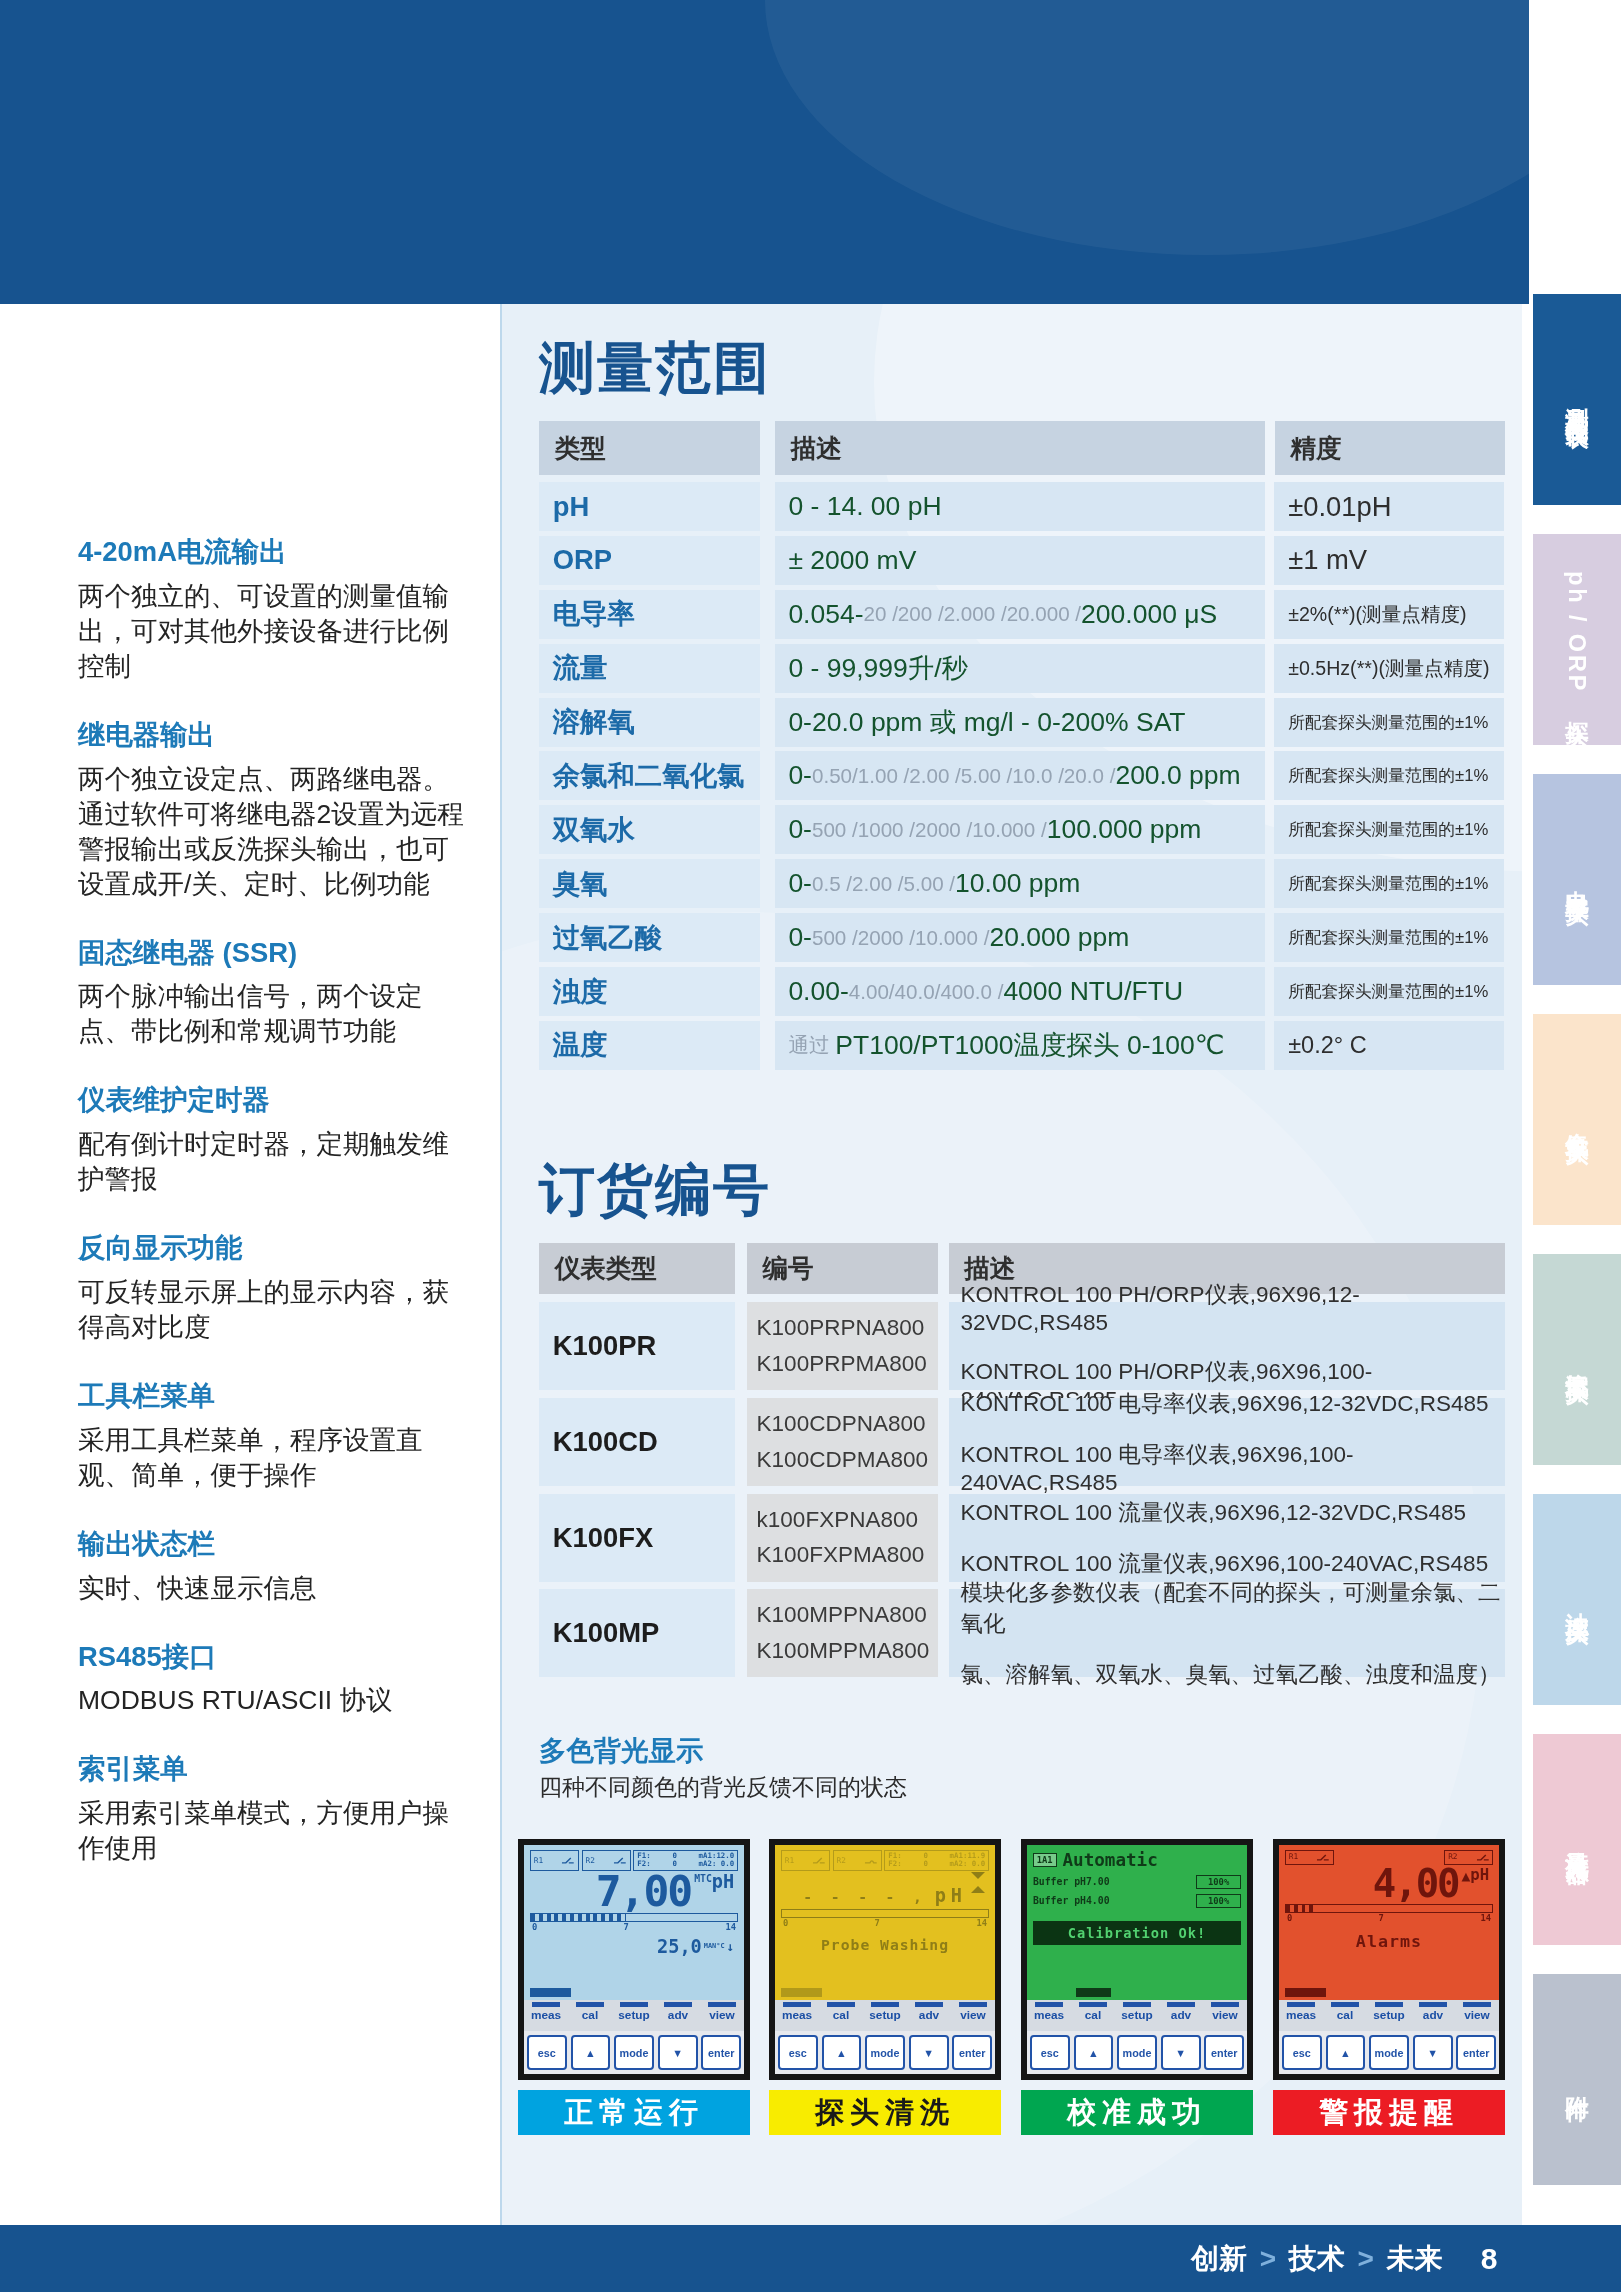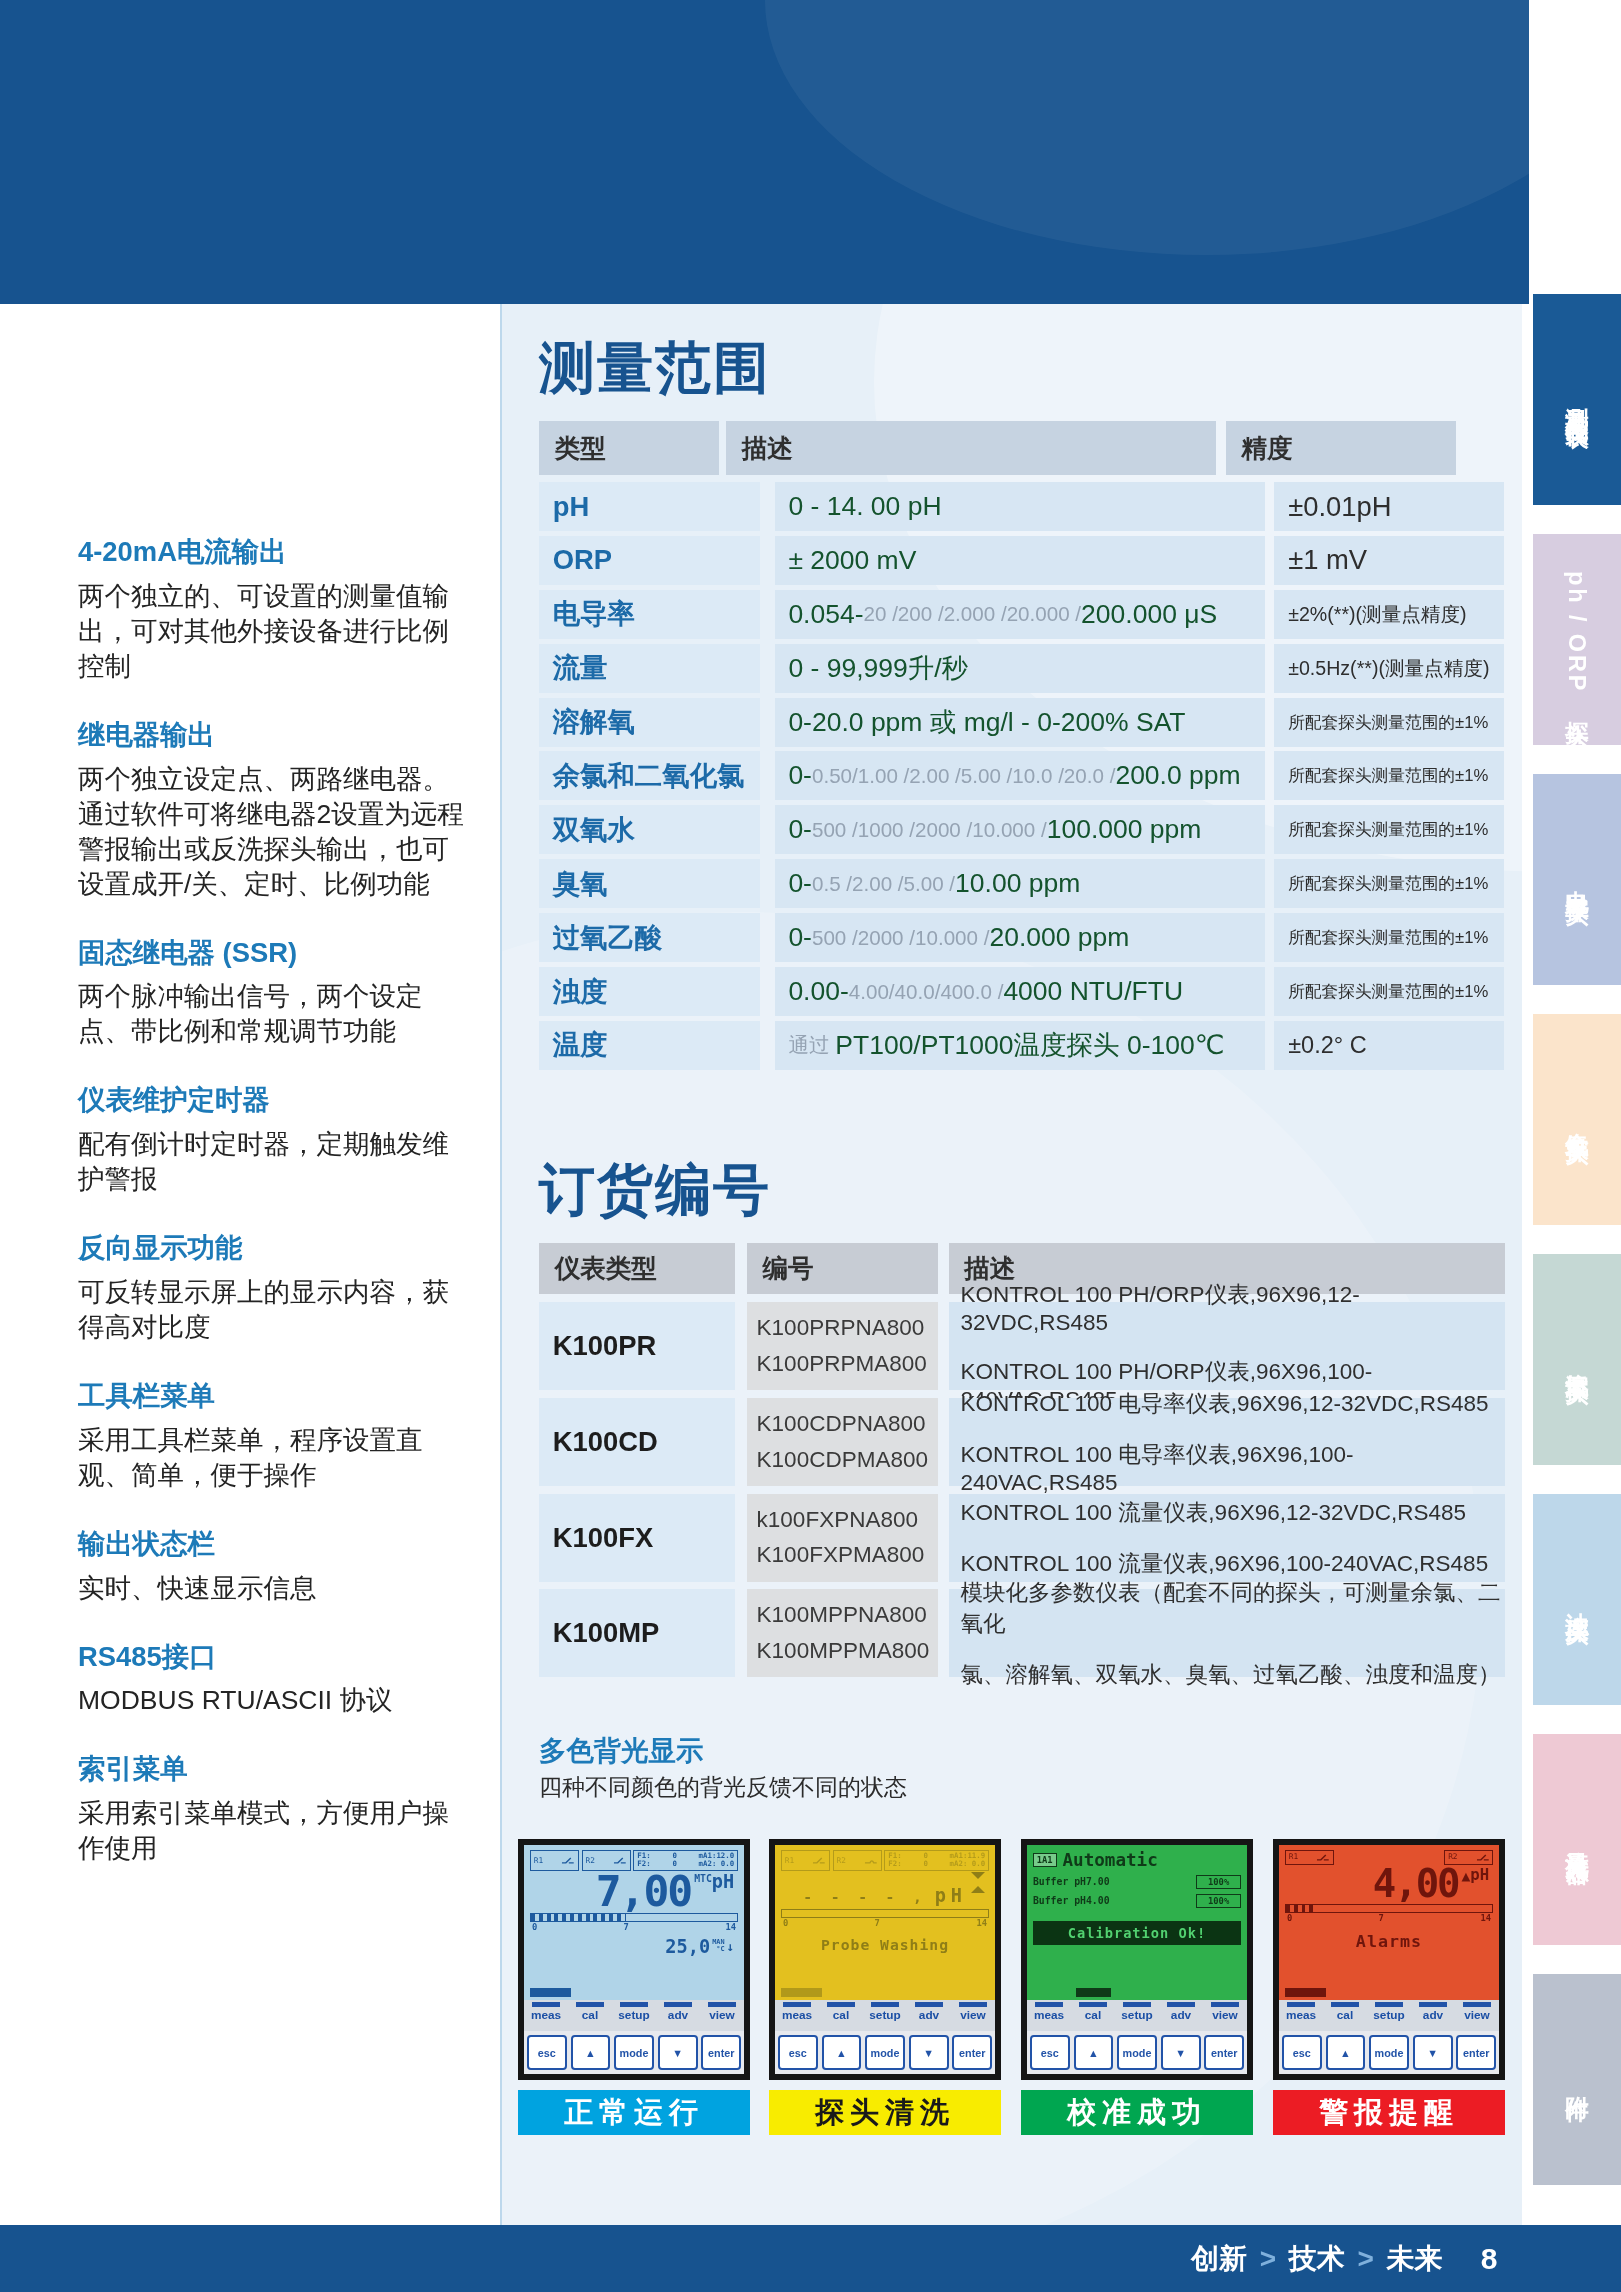--- a/index.html
+++ b/index.html
@@ -22,21 +22,21 @@
 
   .doc-title { position:absolute; font-size:56px; font-weight:bold; color:#17538f; letter-spacing:2px; }
   #title-measure { left:539px; top:331px; }
   #title-order   { left:539px; top:1153px; }
 
   
   .m-head, .m-row { position:relative; display:flex; }
   .m-head { position:absolute; left:539px; top:421px; height:54px; }
   .m-head > div { background:#c6d3e1; color:#2f2f2f; font-size:25.5px; font-weight:bold;
     display:flex; align-items:center; padding-left:15.7px; }
-  .w-type { width:180px; margin-right:7px; }
+  .w-type { width:221px; margin-right:15px; }
   .w-desc { width:490px; margin-right:9.8px; }
   .w-prec { width:230px; }
   .m-rows { position:absolute; left:539px; top:482px; }
   .m-row { height:49px; margin-bottom:4.9px; }
   .m-row > div { display:flex; align-items:center; padding-left:13.7px; }
   .c-type { width:221px; margin-right:14.7px; background:#dcEAf6; background:#dceaf6;
     color:#1c6aa8; font-size:27.4px; font-weight:bold; }
   .c-desc { width:490px; margin-right:9.8px; background:#d7e6f3; color:#2e2e2e; align-items:baseline; }
   .c-prec { width:230px; background:#d7e6f3; color:#2e2e2e; font-size:16.7px; }
   .d-dark { font-size:26.5px; color:#14532d; white-space:pre; }
@@ -82,21 +82,21 @@
   .unit-stack { display:flex; flex-direction:row; align-items:flex-start; margin-left:2.9px; }
   .unit-top { font-size:9.8px; font-weight:bold; }
   .unit-main { font-size:18.6px; font-weight:bold; line-height:1; }
   .scale-bar { height:8.8px; border:1px solid currentColor; margin-top:3.9px; position:relative; }
   .scale-fill { position:absolute; left:0; top:0; bottom:0;
     background:repeating-linear-gradient(90deg,currentColor 0 3.9px,transparent 3.9px 7.8px); }
   .scale-ticks { position:relative; font-size:8.8px; line-height:1; margin-top:1px; height:9.8px; font-weight:bold; }
   .tick-0 { position:absolute; left:2px; } .tick-7 { position:absolute; left:45%; } .tick-14 { position:absolute; right:2px; }
   .aux-row { display:flex; justify-content:flex-end; align-items:center; margin-top:2.9px; gap:2px; padding-right:3.9px; }
   .aux-val { font-size:18.6px; font-weight:bold; }
-  .aux-stack { display:flex; flex-direction:column; font-size:6.9px; line-height:1.1; font-weight:bold;text-align:right; }
+  .aux-stack { display:flex; flex-direction:row; font-size:6.9px; line-height:1.1; font-weight:bold;text-align:right; }
   .aux-arrow { font-size:12.7px; font-weight:bold; }
   .chip { position:absolute; left:5.9px; bottom:2.9px; width:41px; height:8.8px; background:currentColor; }
   .dash-row { display:flex; align-items:flex-end; justify-content:center; gap:7.8px; margin-top:15.7px;
     font-size:14.7px; font-weight:bold; letter-spacing:4.9px; }
   .hourglass { position:absolute; right:9.8px; top:27.4px; }
   .hourglass::before { content:""; display:block; border:7.8px solid transparent; border-top-color:currentColor; }
   .hourglass::after  { content:""; display:block; border:7.8px solid transparent; border-bottom-color:currentColor; margin-top:-7.8px; }
   .lcd-msg { font-size:14.7px; font-weight:bold; text-align:center; margin-top:7.8px; letter-spacing:1px; }
   .cal-head { display:flex; align-items:center; gap:5.9px; }
   .tag-box { border:1px solid currentColor; font-size:8.8px; padding:1px 2.9px; background:rgba(255,255,255,0.35); font-weight:bold; }

